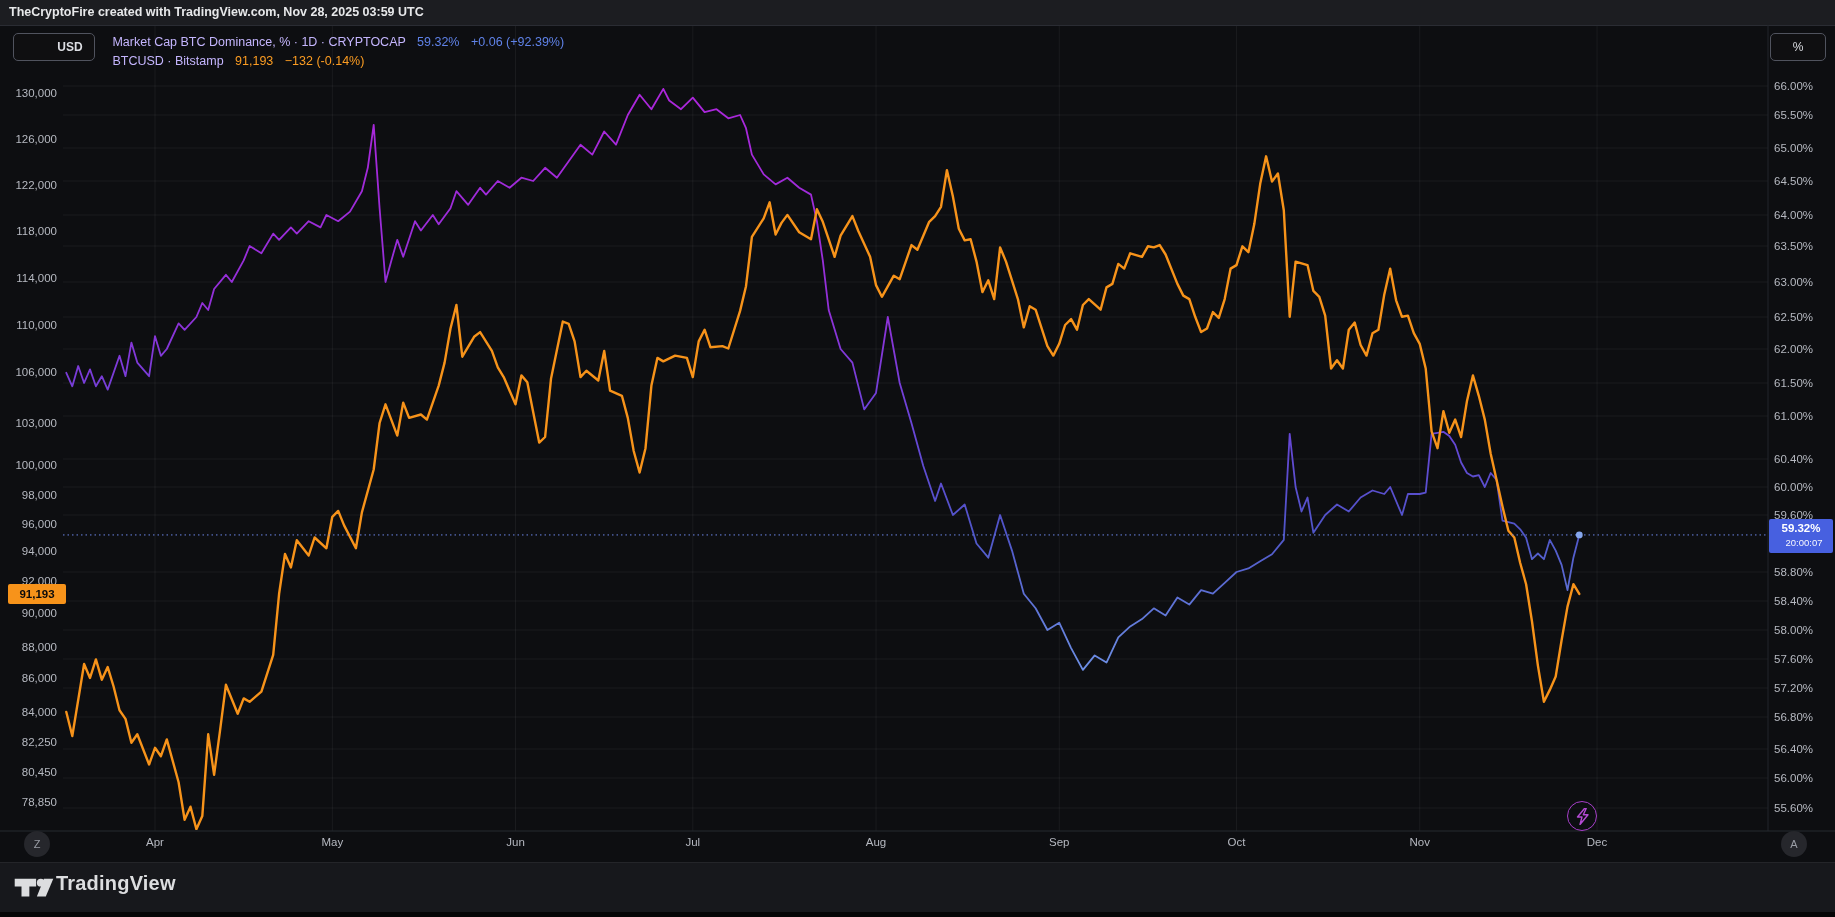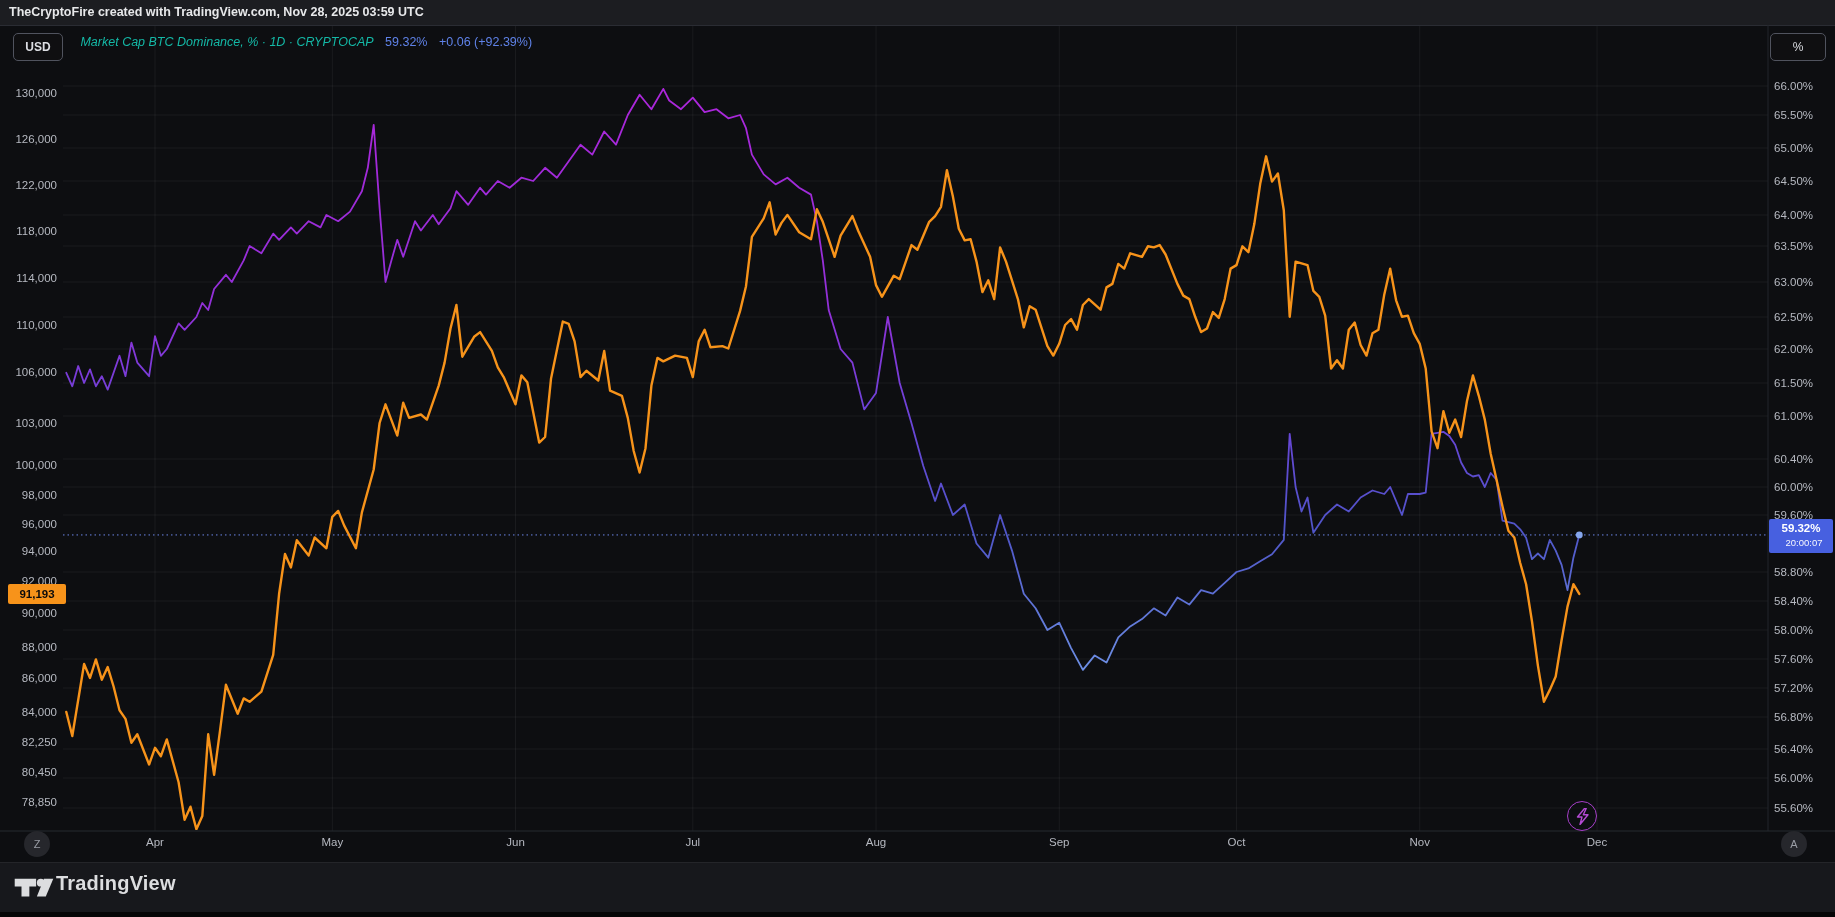--- a/index.html
+++ b/index.html
@@ -8,24 +8,24 @@
   
   #topbar{position:absolute;left:0;top:0;width:1835px;height:25px;background:#1c1d21;
     color:#e7e8ea;font-size:12.5px;font-weight:bold;line-height:25px;padding-left:9px;box-sizing:border-box;}
   
   #widget{position:absolute;left:0;top:25px;width:1835px;height:837px;background:#0d0e11;
     border-top:1px solid #2a2c33;box-sizing:border-box;}
   #chart-svg{position:absolute;left:0;top:25px;width:1835px;height:837px;}
   
   #legend{position:absolute;left:13px;top:33px;z-index:5;}
   .cur-btn{display:inline-block;vertical-align:top;width:48px;height:26px;line-height:26px;text-align:center;
-    border:1px solid #50535e;border-radius:5px;color:#dcdee3;font-size:12px;font-weight:bold;background:rgba(16,16,19,.6);cursor:pointer;}
+    border:1px solid #50535e;border-radius:5px;color:#dcdee3;font-size:12px;font-weight:bold;background:rgba(16,16,19,.6);cursor:pointer;padding-left:32px;}
   #legend-rows{display:inline-block;vertical-align:top;margin-left:13px;}
   .lrow{height:19px;line-height:19px;font-size:12.5px;white-space:nowrap;cursor:pointer;}
-  .lrow .sym{color:#14b8a6;font-style:italic;}
+  .lrow .sym{color:#c4b5fd;}
   .lrow .val{margin-left:8px;font-weight:normal;}
   .lrow.r1 .val{color:#5f82e8;}
   .lrow.r2 .val{color:#fb9c22;}
   
   #unit-btn{position:absolute;left:1770px;top:33px;width:54px;height:26px;line-height:26px;text-align:center;
     border:1px solid #50535e;border-radius:5px;color:#dcdee3;font-size:12px;background:rgba(16,16,19,.6);cursor:pointer;z-index:5;}
   
   #badge-left{position:absolute;left:8px;top:584px;width:58px;height:20px;background:#f7931a;color:#0b0b0b;
     font-size:11.5px;font-weight:bold;text-align:center;line-height:20px;border-radius:2px;z-index:4;}
   #badge-right{position:absolute;left:1769px;top:519px;width:64px;height:34px;background:#4760e0;color:#fff;
@@ -174,20 +174,25 @@
     </svg>
 
   <div id="legend">
     <div class="cur-btn">USD</div>
     <div id="legend-rows">
       <div class="lrow r1">
         <span class="sym">Market Cap BTC Dominance, % · 1D · CRYPTOCAP</span>
         <span class="val">59.32%</span>
         <span class="val">+0.06 (+92.39%)</span>
       </div>
+      <div class="lrow r2">
+        <span class="sym">BTCUSD · Bitstamp</span>
+        <span class="val">91,193</span>
+        <span class="val">−132 (-0.14%)</span>
+      </div>
     </div>
   </div>
 
   <div id="unit-btn">%</div>
 
   <div id="badge-left">91,193</div>
   <div id="badge-right">
     <div class="p">59.32%</div>
     <div class="c">20:00:07</div>
   </div>

